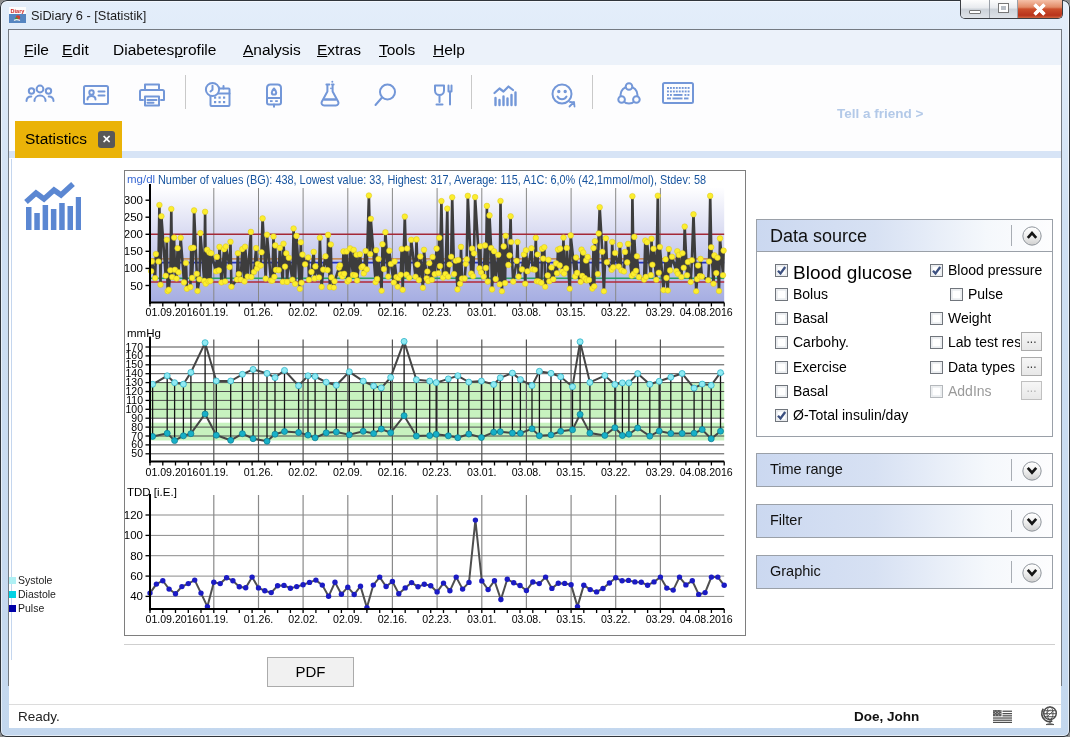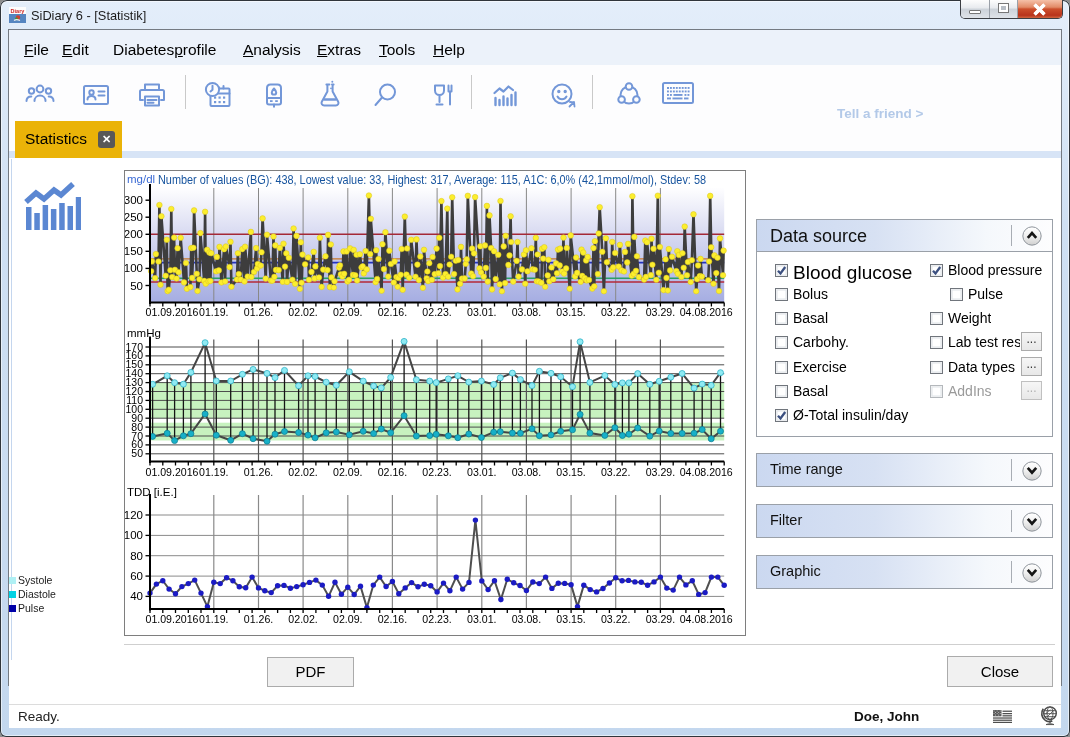--- a/index.html
+++ b/index.html
@@ -1176,21 +1176,20 @@
         <div style="position:absolute;right:40px;top:5px;width:1px;height:22px;background:#a8adb4"></div>
         <svg style="position:absolute;right:10px;top:7px" width="20" height="20" viewBox="0 0 24 24">
           <circle cx="12" cy="12" r="11" fill="url(#chg)" stroke="#8f959c" stroke-width="1.2"></circle>
           <g fill="none" stroke="#151515" stroke-width="3.2" stroke-linecap="square" stroke-linejoin="miter">
             <polyline points="8,9.5 12,14 16,9.5"></polyline>
           </g>
         </svg>
       </div>
   <div style="position:absolute;left:115px;top:614px;width:931px;height:1px;background:#cfcfcf"></div>
   <div class="btn" style="left:258px;top:627px;width:87px;height:30px;line-height:28px">PDF</div>
-  <div class="btn" style="left:938px;top:626px;width:106px;height:31px;line-height:29px">Close</div>
   <div style="position:absolute;left:0;top:674px;width:100%;height:1px;background:#dcdcdc"></div>
   <div style="position:absolute;left:9px;top:679px;font-size:13.5px;color:#222">Ready.</div>
   <div style="position:absolute;left:845px;top:679px;font-size:13.5px;font-weight:bold;color:#111">Doe, John</div>
   <svg style="position:absolute;left:984px;top:680px" width="19" height="13" viewBox="0 0 19 13">
         <g fill="#4e4e4e">
           <rect x="0" y="0" width="8.5" height="6.3" fill="#585858"></rect>
           <rect x="9.5" y="0.6" width="9.5" height="1.25"></rect>
           <rect x="9.5" y="3" width="9.5" height="1.25"></rect>
           <rect x="9.5" y="5.2" width="9.5" height="1.25"></rect>
           <rect x="0" y="7.4" width="19" height="1.25"></rect>

